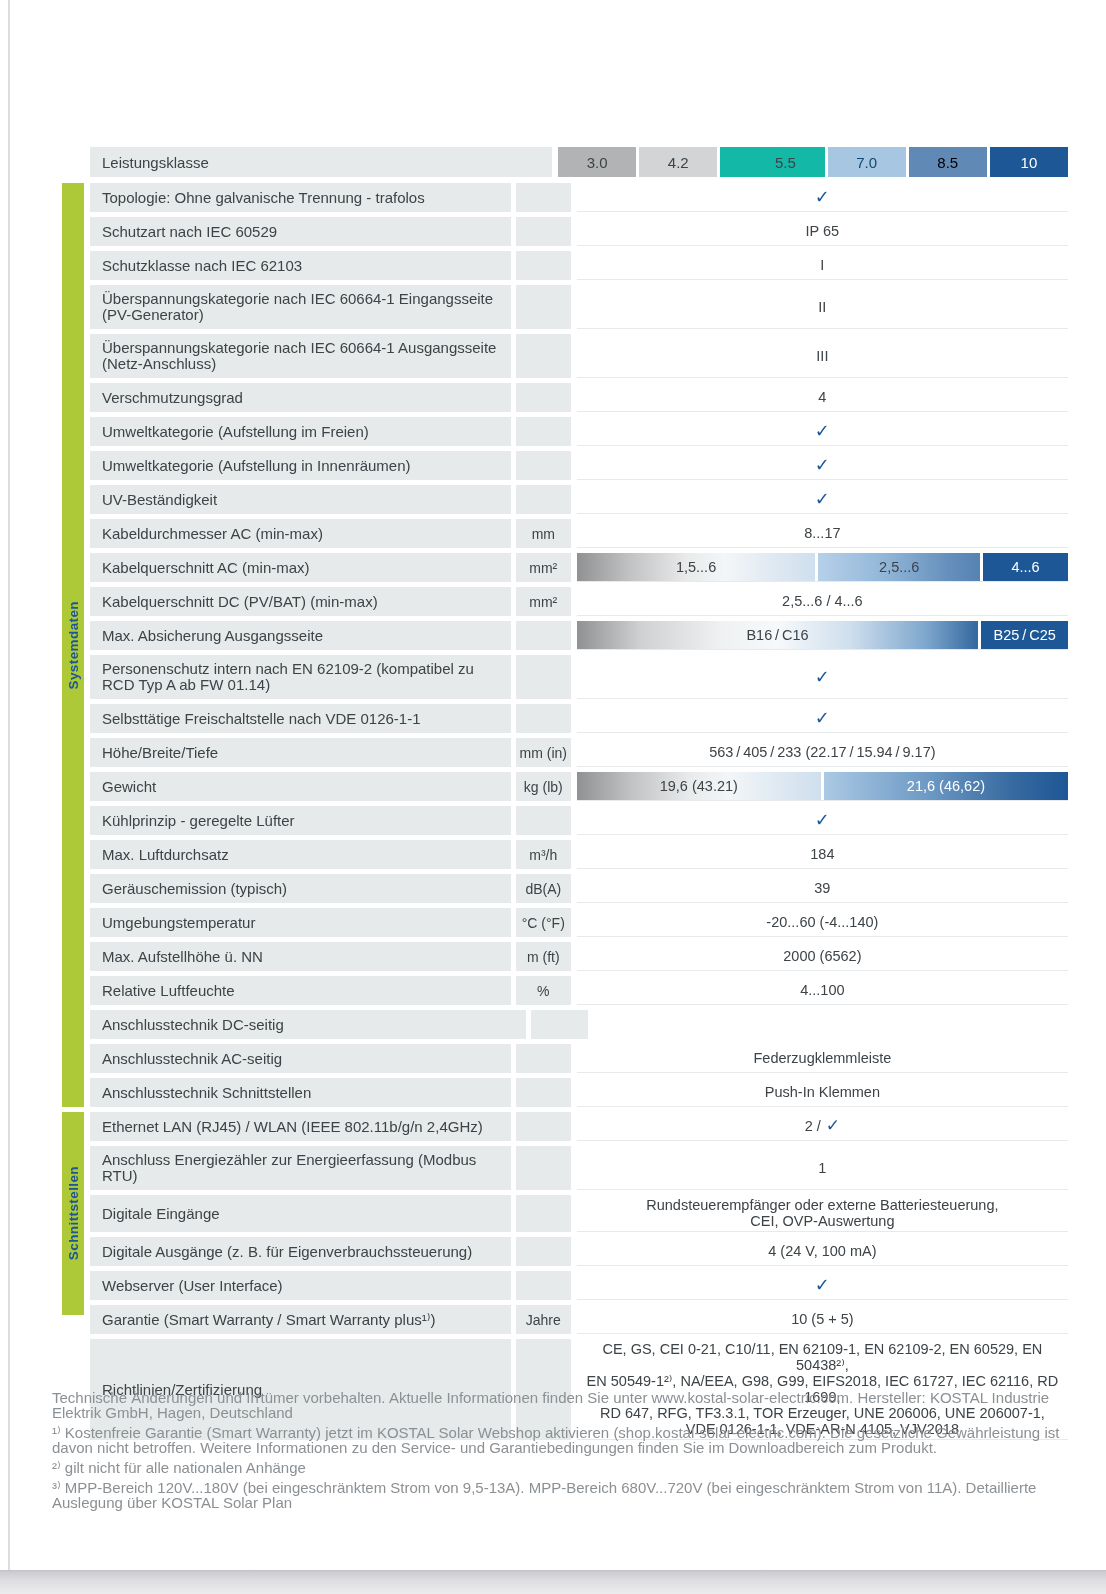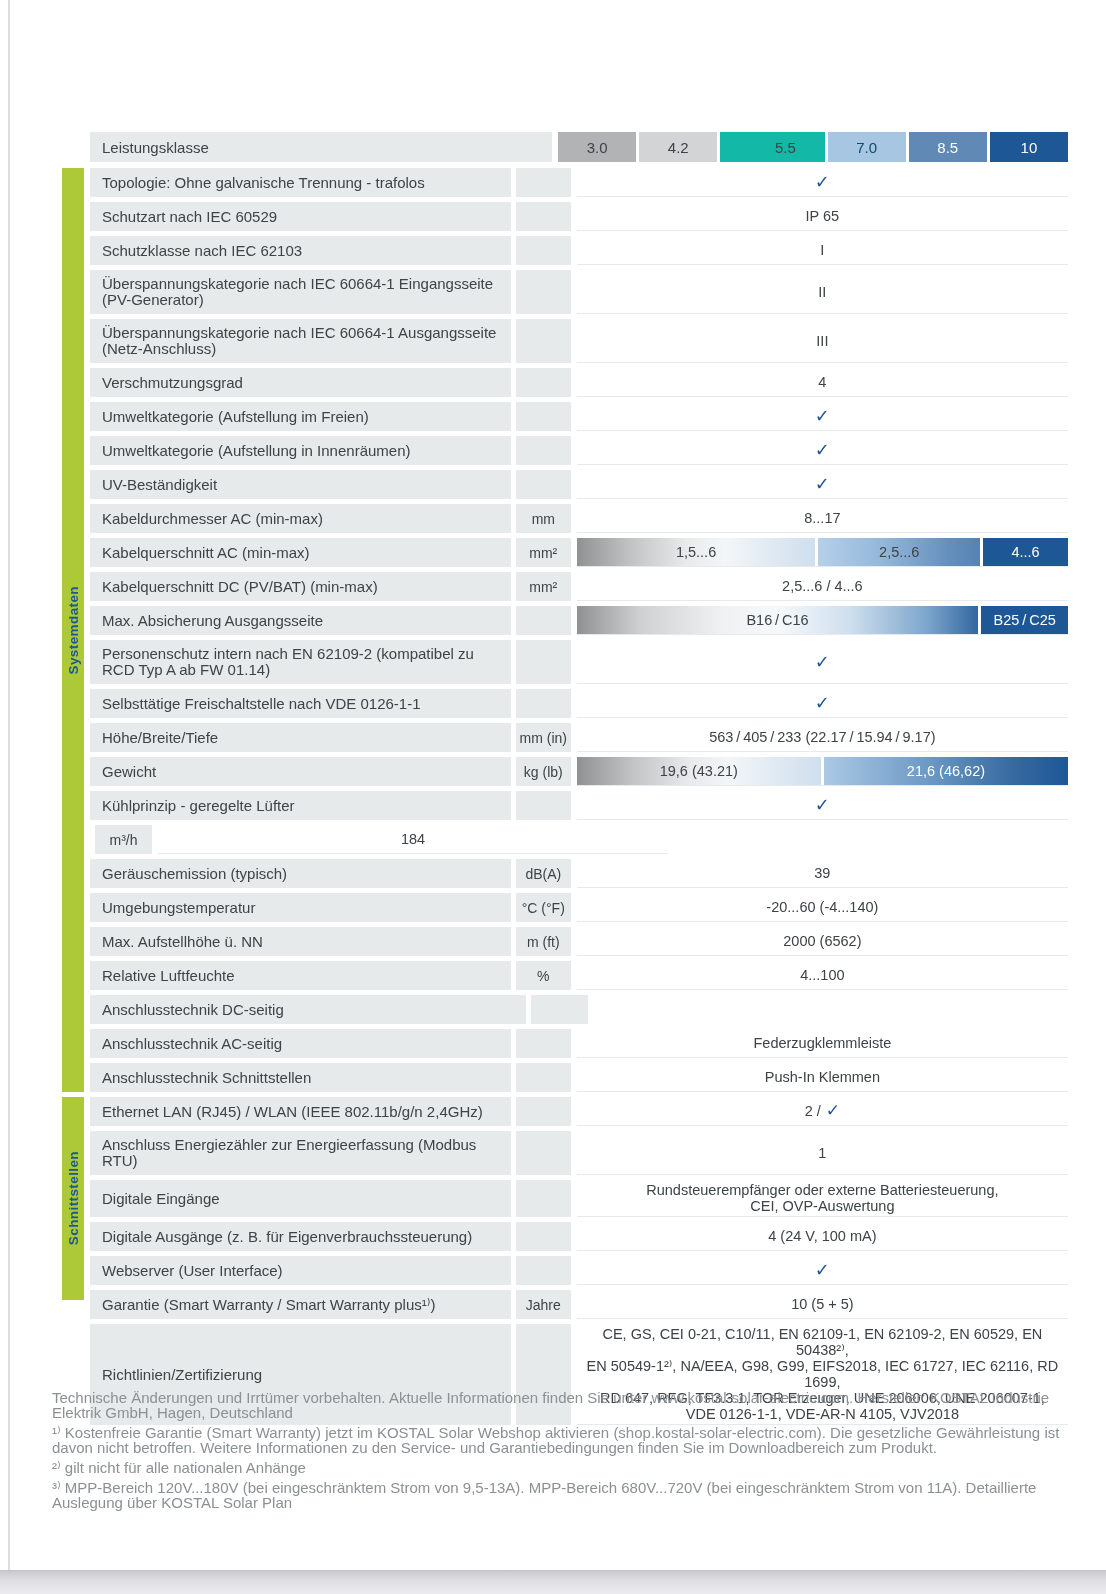--- a/index.html
+++ b/index.html
@@ -10,21 +10,21 @@
     --footnote-color:#8b9094;
   }
   *{box-sizing:border-box;margin:0;padding:0;}
   html,body{background:#fff;}
   body{font-family:"Liberation Sans","DejaVu Sans",sans-serif;color:var(--text-color);}
   .page{position:relative;width:1106px;height:1594px;background:#fff;overflow:hidden;}
   .left-edge{position:absolute;left:8px;top:0;width:2px;height:1570px;background:#dcdcde;}
   .bottom-bar{position:absolute;left:0;top:1570px;width:1106px;height:24px;
     background:linear-gradient(180deg,#c9c9cf 0%,#dfdfe3 45%,#ececef 100%);border-top:1px solid #c2c2c8;}
 
-  .spec-table{position:absolute;left:90px;top:132px;width:978px;}
+  .spec-table{position:absolute;left:90px;top:147px;width:978px;}
   .hdr-row{display:flex;margin-bottom:6px;}
   .hdr-label{width:462px;background:var(--label-bg);min-height:30px;display:flex;align-items:center;
     padding:4px 12px;font-size:15px;}
   .hdr-cells{width:510px;margin-left:6px;display:flex;gap:3px;}
   .hcell{flex:1 1 0;min-height:30px;display:flex;align-items:center;justify-content:center;font-size:15px;}
 
   .row{display:flex;margin-bottom:5px;}
   .cell{min-height:29px;}
   .label-cell{width:436px;background:var(--label-bg);display:flex;align-items:center;
     padding:6px 12px;font-size:15px;line-height:16px;}
@@ -57,21 +57,21 @@
   <div class="left-edge"></div>
 
   <div class="spec-table">
     <div class="hdr-row">
       <div class="hdr-label">Leistungsklasse</div>
       <div class="hdr-cells">
           <div class="hcell" style="background: rgb(177, 179, 180); color: rgb(61, 67, 71);">3.0</div>
           <div class="hcell" style="background: rgb(210, 212, 213); color: rgb(61, 67, 71);">4.2</div>
           <div class="hcell" style="background: #14b8a6; color: rgb(61, 67, 71); padding-left: 26px;">5.5</div>
           <div class="hcell" style="background: rgb(167, 198, 226); color: #0c4a6e;">7.0</div>
-          <div class="hcell" style="background: rgb(96, 137, 182); color: #ffffff;">8.5</div>
+          <div class="hcell" style="background: rgb(96, 137, 182); color: #000000;">8.5</div>
           <div class="hcell" style="background: rgb(29, 87, 150); color: rgb(255, 255, 255);">10</div>
         </div>
     </div>
     <div>
         <div class="row">
           <div class="cell label-cell">Topologie: Ohne galvanische Trennung - trafolos</div>
           <div class="cell unit-cell"></div>
           <div class="vals">
             <div class="vcell v-check" style="flex: 6 1 0px;"><span>✓</span></div>
           </div>
@@ -193,20 +193,21 @@
           </div>
         </div>
         <div class="row">
           <div class="cell label-cell">Kühlprinzip - geregelte Lüfter</div>
           <div class="cell unit-cell"></div>
           <div class="vals">
             <div class="vcell v-check" style="flex: 6 1 0px;"><span>✓</span></div>
           </div>
         </div>
         <div class="row">
+          <div class="cell label-cell">Max. Luftdurchsatz</div>
           <div class="cell unit-cell">m³/h</div>
           <div class="vals">
             <div class="vcell v-plain" style="flex: 6 1 0px;"><span>184</span></div>
           </div>
         </div>
         <div class="row">
           <div class="cell label-cell">Geräuschemission (typisch)</div>
           <div class="cell unit-cell">dB(A)</div>
           <div class="vals">
             <div class="vcell v-plain" style="flex: 6 1 0px;"><span>39</span></div>

